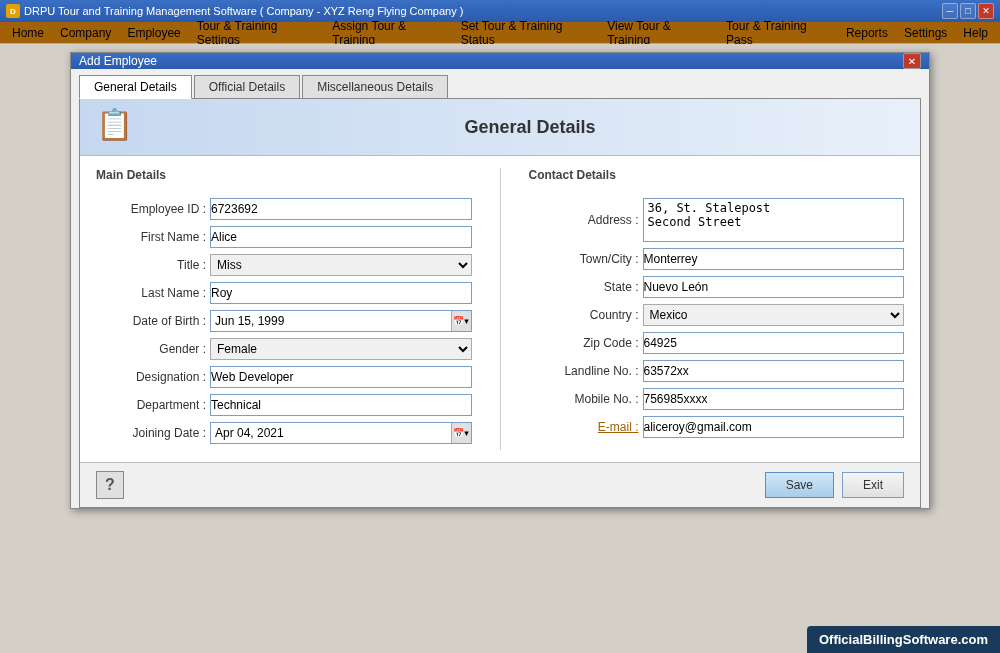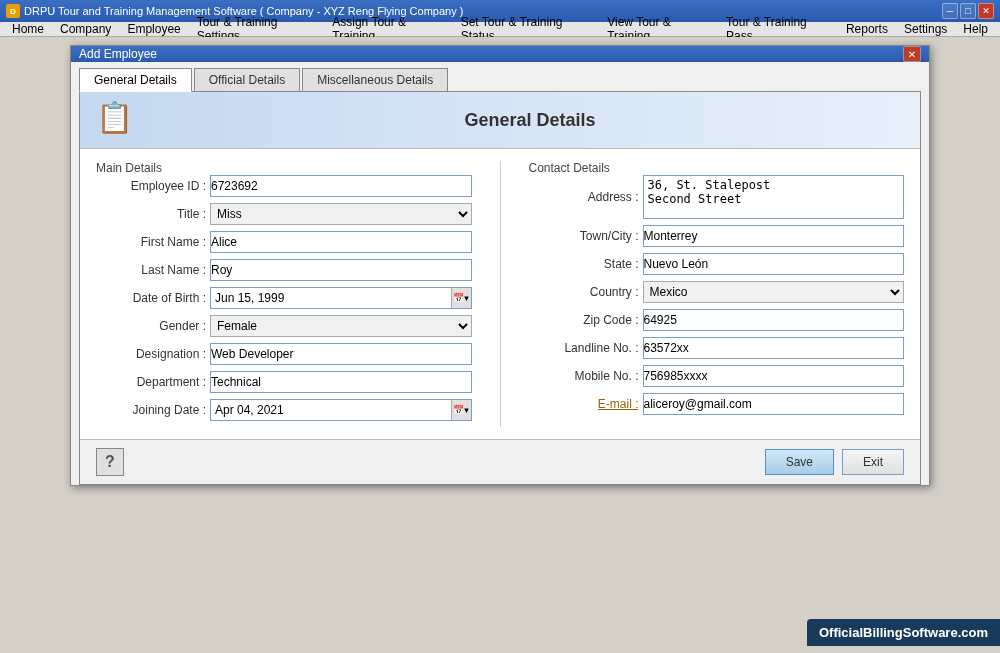--- a/index.html
+++ b/index.html
@@ -53,23 +53,23 @@
       align-items: center;
       justify-content: center;
       font-size: 9px;
       color: white;
       cursor: pointer;
       background: rgba(255,255,255,0.1);
     }
 
     
     .menu-bar {
-      background: #e5e5e5;
+      background: #a16207;
       border-bottom: 1px solid #aaa;
-      height: 15px;
+      height: 22px;
       display: flex;
       align-items: center;
       padding: 0 4px;
     }
     .menu-item {
       padding: 2px 8px;
       font-size: 12px;
       cursor: pointer;
       color: #000;
     }
@@ -167,22 +167,22 @@
       padding: 12px 16px;
       display: flex;
       gap: 20px;
     }
     .form-section {
       flex: 1;
     }
     .form-section-title {
       font-size: 12px;
       color: #444;
-      margin-bottom: 0;
-      font-weight: normal;
+      margin-bottom: 16px;
+      font-weight: bold;
     }
     .form-row {
       display: flex;
       align-items: center;
       margin-bottom: 6px;
       gap: 4px;
     }
     .form-label {
       width: 110px;
       text-align: right;
@@ -377,35 +377,35 @@
 
         <div class="form-section">
           <div class="form-section-title">Main Details</div>
 
           <div class="form-row">
             <label class="form-label">Employee ID :</label>
             <input class="form-input" type="text" value="6723692" style="">
           </div>
 
           <div class="form-row">
+            <label class="form-label">First Name :</label>
+            <input class="form-input" type="text" value="Alice" style="">
+          </div>
+
+          <div class="form-row">
             <label class="form-label">Title :</label>
             <select class="form-select">
               <option>Miss</option>
               <option>Mr</option>
               <option>Mrs</option>
               <option>Dr</option>
             </select>
           </div>
 
           <div class="form-row">
-            <label class="form-label">First Name :</label>
-            <input class="form-input" type="text" value="Alice" style="">
-          </div>
-
-          <div class="form-row">
             <label class="form-label">Last Name :</label>
             <input class="form-input" type="text" value="Roy" style="">
           </div>
 
           <div class="form-row">
             <label class="form-label">Date of Birth :</label>
             <div class="date-input-wrapper">
               <input class="date-input-field" type="text" value="Jun 15, 1999" style="">
               <div class="date-cal-btn">📅▾</div>
             </div>

